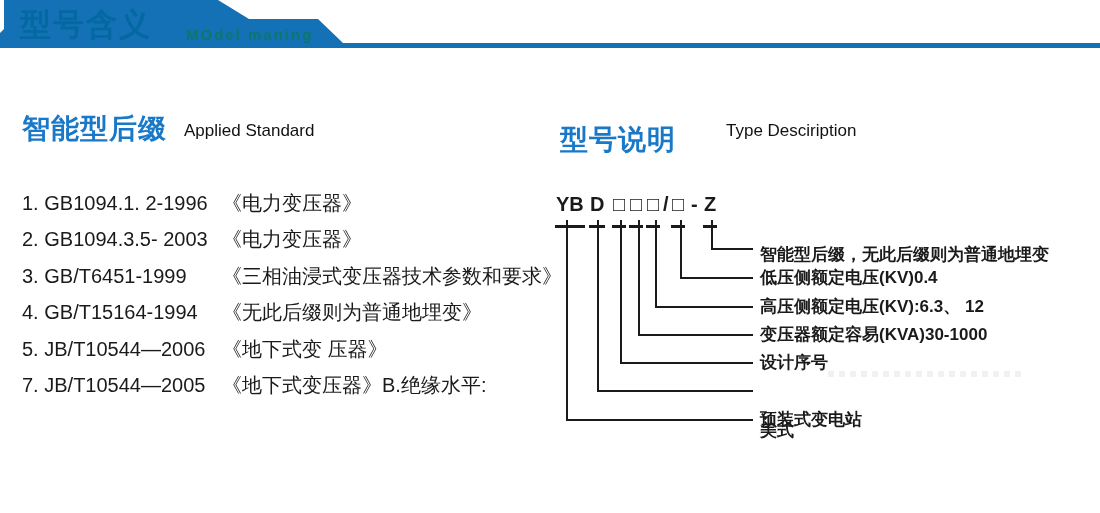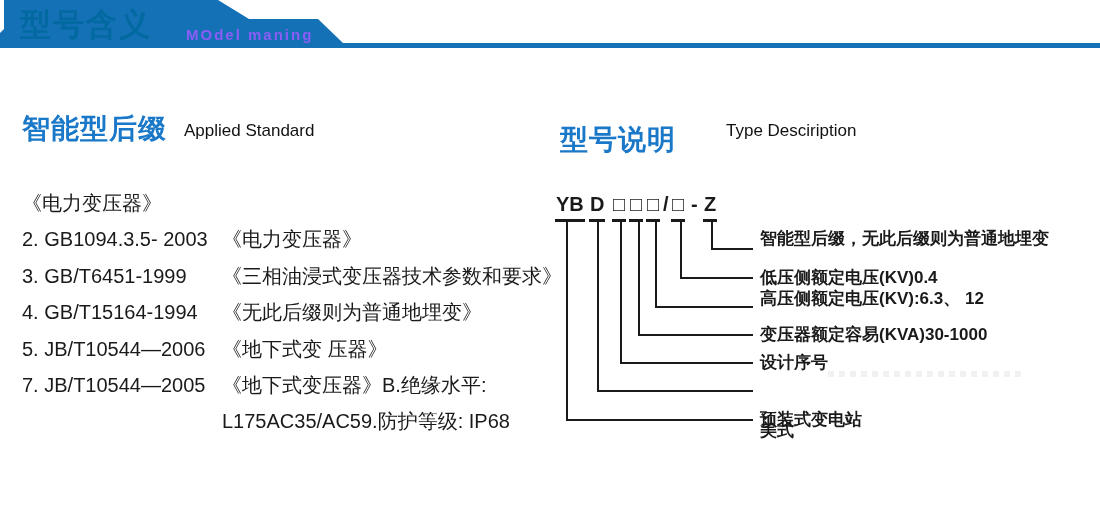--- a/index.html
+++ b/index.html
@@ -16,21 +16,21 @@
     position:absolute;left:0;top:0;width:1100px;height:48px;
     background:#1471b5;
     clip-path:polygon(4px 0,218px 0,249px 19px,318px 19px,343px 43px,1100px 43px,1100px 48px,0 48px,0 33px,4px 29px);
   }
   .banner-title{
     position:absolute;left:20px;top:4px;
     font-size:31px;font-weight:bold;color:#0369a1;letter-spacing:2px;
   }
   .banner-sub{
     position:absolute;left:186px;top:26px;
-    font-size:15px;color:#8b5cf6;letter-spacing:2px;font-weight:bold;
+    font-size:15px;color:#0f766e;letter-spacing:2px;font-weight:bold;
   }
   
   .sec-title-zh{
     position:absolute;top:110px;
     font-size:28px;font-weight:bold;color:#1a78c8;letter-spacing:1px;
   }
   .sec-title-en{
     position:absolute;top:121px;
     font-size:17px;color:#111111;margin-left:36px;
   }
@@ -39,21 +39,21 @@
   
   .std-list{position:absolute;left:22px;top:185px;width:530px;}
   .std-row{display:flex;height:36.4px;line-height:36.4px;font-size:20px;}
   .std-code{width:200px;flex:0 0 200px;white-space:nowrap;}
   .std-title{white-space:nowrap;}
   
   .seg{
     position:absolute;top:192px;height:24px;line-height:24px;
     font-size:20px;font-weight:bold;color:#1a1a1a;white-space:nowrap;
   }
-  .seg.u{border-bottom:3px solid #1a1a1a;padding:0 1px 4px 1px;height:23px;}
+  .seg.u{border-bottom:3px solid #1a1a1a;padding:0 1px 10px 1px;height:23px;}
   .vline{position:absolute;width:2px;background:#1a1a1a;top:220px;}
   .hline{position:absolute;height:2px;background:#1a1a1a;}
   .dlabel{
     position:absolute;left:760px;height:22px;line-height:22px;
     font-size:17px;font-weight:bold;color:#1a1a1a;white-space:nowrap;
   }
   .watermark{
     position:absolute;left:828px;top:371px;width:195px;height:6px;opacity:.45;
     background:repeating-linear-gradient(90deg,rgba(0,0,0,.12) 0 6px,transparent 6px 11px);
   }
@@ -67,20 +67,21 @@
   <div class="banner-title">型号含义</div>
   <div class="banner-sub">MOdel maning</div>
 
   <div class="sec-title-zh left-zh">智能型后缀</div>
   <div class="sec-title-en left-en">Applied Standard</div>
   <div class="sec-title-zh right-zh">型号说明</div>
   <div class="sec-title-en right-en">Type Desciription</div>
 
   <div class="std-list">
     <div class="std-row">
+      <span class="std-code">1. GB1094.1. 2-1996</span>
       <span class="std-title">《电力变压器》</span>
     </div>
     <div class="std-row">
       <span class="std-code">2. GB1094.3.5- 2003</span>
       <span class="std-title">《电力变压器》</span>
     </div>
     <div class="std-row">
       <span class="std-code">3. GB/T6451-1999</span>
       <span class="std-title">《三相油浸式变压器技术参数和要求》</span>
     </div>
@@ -88,24 +89,20 @@
       <span class="std-code">4. GB/T15164-1994</span>
       <span class="std-title">《无此后缀则为普通地埋变》</span>
     </div>
     <div class="std-row">
       <span class="std-code">5. JB/T10544—2006</span>
       <span class="std-title">《地下式变 压器》</span>
     </div>
     <div class="std-row">
       <span class="std-code">7. JB/T10544—2005</span>
       <span class="std-title">《地下式变压器》B.绝缘水平:</span>
-    </div>
-    <div class="std-row">
-      <span class="std-code"></span>
-      <span class="std-title">L175AC35/AC59.防护等级: IP68</span>
     </div>
   </div>
 
   <span class="seg u" style="left:555px;">YB</span>
   <span class="seg u" style="left:589px;">D</span>
   <span class="seg u" style="left:612px;">□</span>
   <span class="seg u" style="left:629px;">□</span>
   <span class="seg u" style="left:646px;">□</span>
   <span class="seg" style="left:663px;">/</span>
   <span class="seg u" style="left:671px;">□</span>
@@ -126,23 +123,23 @@
 
   <div class="vline" style="left:620px;height:142px;"></div>
   <div class="hline" style="left:620px;top:362px;width:133px;"></div>
 
   <div class="vline" style="left:597px;height:170px;"></div>
   <div class="hline" style="left:597px;top:390px;width:156px;"></div>
 
   <div class="vline" style="left:566px;height:199px;"></div>
   <div class="hline" style="left:566px;top:419px;width:187px;"></div>
 
-  <div class="dlabel" style="top:228px;">智能型后缀，无此后缀则为普通地埋变</div>
+  <div class="dlabel" style="top:244px;">智能型后缀，无此后缀则为普通地埋变</div>
   <div class="dlabel" style="top:267px;">低压侧额定电压(KV)0.4</div>
-  <div class="dlabel" style="top:288px;">高压侧额定电压(KV):6.3、 12</div>
+  <div class="dlabel" style="top:296px;">高压侧额定电压(KV):6.3、 12</div>
   <div class="dlabel" style="top:324px;text-align:center;">变压器额定容易(KVA)30-1000</div>
   <div class="dlabel" style="top:352px;">设计序号</div>
   <div class="dlabel" style="top:380px;margin-top:40px;">美式</div>
   <div class="dlabel" style="top:409px;">预装式变电站</div>
 
   <div class="watermark"></div>
 
 </div>
 
 </body></html>

